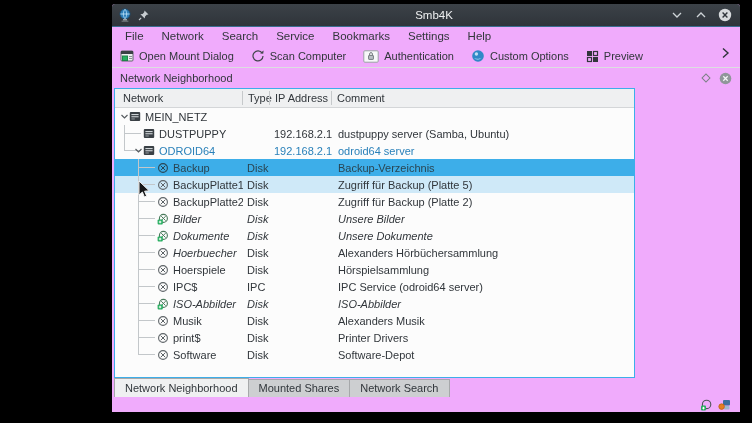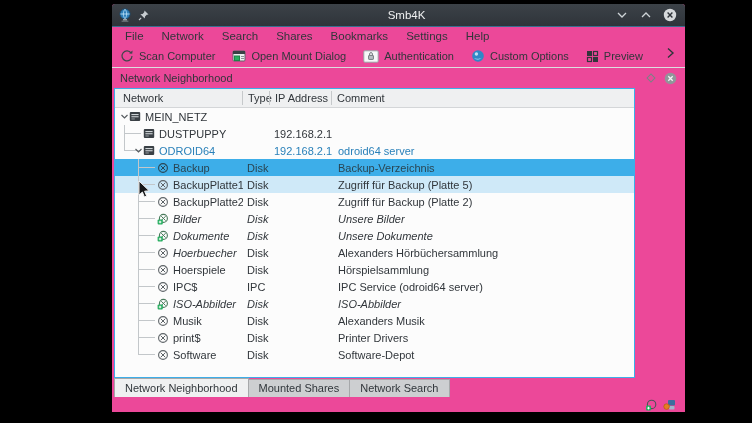--- a/index.html
+++ b/index.html
@@ -1,18 +1,18 @@
 <!DOCTYPE html>
 <html><head>
 <meta charset="utf-8">
 <style>
   html,body{margin:0;padding:0;background:#000;width:752px;height:423px;overflow:hidden;
     font-family:"Liberation Sans","DejaVu Sans",sans-serif;-webkit-font-smoothing:antialiased;}
   #stage{position:relative;width:752px;height:423px;background:#000;}
-  #app-window{position:absolute;left:112px;top:4px;width:573px;height:408px;background:#ec4899;
+  #app-window{position:absolute;left:112px;top:4px;width:628px;height:408px;background:#f0abfc;
     border-radius:3px 3px 0 0;box-shadow:0 0 8px rgba(0,0,0,.6);}
   
   .titlebar{position:absolute;left:0;top:0;width:100%;height:22px;
     background:linear-gradient(#3c4248,#2f343a);border-bottom:1px solid #3a6d90;
     border-radius:3px 3px 0 0;display:flex;align-items:center;color:#eff0f1;font-size:11.5px;}
   .tb-left{display:flex;align-items:center;gap:6px;padding-left:6px;width:120px;}
   .tb-title{flex:1;text-align:center;}
   .tb-right{display:flex;align-items:center;gap:10px;padding-right:8px;width:102px;justify-content:flex-end;}
   .tb-btn{width:14px;height:14px;display:flex;align-items:center;justify-content:center;cursor:pointer;}
   
@@ -112,46 +112,46 @@
               </svg>
             </span>
           </span>
         </div>
     </div>
 
     <div class="menubar">
         <span class="menu-item">File</span>
         <span class="menu-item">Network</span>
         <span class="menu-item">Search</span>
-        <span class="menu-item">Shares</span>
+        <span class="menu-item">Service</span>
         <span class="menu-item">Bookmarks</span>
         <span class="menu-item">Settings</span>
         <span class="menu-item">Help</span>
       </div>
 
     <div class="toolbar">
       <span class="tool-btn">
-          <span style="display: inline-flex;">
-            <svg width="14" height="14" viewBox="0 0 14 14" xmlns="http://www.w3.org/2000/svg">
-              <path d="M11.2 4.2A5 5 0 1 0 12 7" fill="none" stroke="#41464b" stroke-width="1.2"></path>
-              <path d="M12.6 1.6l-.4 3.2-3.2-.6z" fill="#41464b"></path>
-            </svg>
-          </span>
-          <span>Scan Computer</span>
-        </span>
-        <span class="tool-btn">
           <span style="display: inline-flex;">
             <svg width="14" height="13" viewBox="0 0 14 13" xmlns="http://www.w3.org/2000/svg">
               <rect x="1" y="1" width="12" height="10" rx="1" fill="#eceef0" stroke="#5f6569"></rect>
               <rect x="1" y="1" width="12" height="3" fill="#3a4045"></rect>
               <rect x="2.5" y="6" width="5" height="4.5" fill="#27ae60" stroke="#1e8449"></rect>
               <path d="M9 6.5h3M9 8.5h3" stroke="#8a9095" stroke-width="1"></path>
             </svg>
           </span>
           <span>Open Mount Dialog</span>
+        </span>
+        <span class="tool-btn">
+          <span style="display: inline-flex;">
+            <svg width="14" height="14" viewBox="0 0 14 14" xmlns="http://www.w3.org/2000/svg">
+              <path d="M11.2 4.2A5 5 0 1 0 12 7" fill="none" stroke="#41464b" stroke-width="1.2"></path>
+              <path d="M12.6 1.6l-.4 3.2-3.2-.6z" fill="#41464b"></path>
+            </svg>
+          </span>
+          <span>Scan Computer</span>
         </span>
         <span class="tool-btn">
           <span style="display: inline-flex;">
             <svg width="16" height="13" viewBox="0 0 16 13" xmlns="http://www.w3.org/2000/svg">
               <rect x=".8" y=".8" width="14.4" height="11.4" rx="1" fill="#f7f8f9" stroke="#9aa0a4"></rect>
               <rect x="5.6" y="5.4" width="4.8" height="4" rx=".5" fill="#b9bfc4" stroke="#73797e"></rect>
               <path d="M6.6 5.4V4a1.4 1.4 0 0 1 2.8 0v1.4" fill="none" stroke="#73797e" stroke-width="1"></path>
             </svg>
           </span>
           <span>Authentication</span>
@@ -246,20 +246,21 @@
                   <rect x=".8" y="1" width="10.4" height="9" rx="1" fill="#3a4045"></rect>
                   <rect x="2.4" y="3" width="7.2" height="1.1" fill="#cfd4d7"></rect>
                   <rect x="2.4" y="5.2" width="7.2" height="1.1" fill="#cfd4d7"></rect>
                   <rect x="2.4" y="7.4" width="3.4" height="1.1" fill="#8d9398"></rect>
                 </svg>
               </span>
               <span>DUSTPUPPY</span>
             </span>
             <span class="cell c-type" style="width: 27px;"></span>
             <span class="cell c-ip" style="width: 62px;">192.168.2.105</span>
+            <span class="cell c-comment" style="flex: 1 1 0%;">dustpuppy server (Samba, Ubuntu)</span>
           </div>
           <div class="tv-row link">
             <span class="tick" style="left: 9px; width: 17px;"></span>
             <span class="cell c-name" style="width: 128px; padding-left: 19px;">
               <span class="expander">
                 <svg width="9" height="9" viewBox="0 0 9 9" xmlns="http://www.w3.org/2000/svg">
                   <path d="M1.5 3l3 3 3-3" fill="none" stroke="#575c60" stroke-width="1.2"></path>
                 </svg>
               </span>
               <span class="row-icon">

